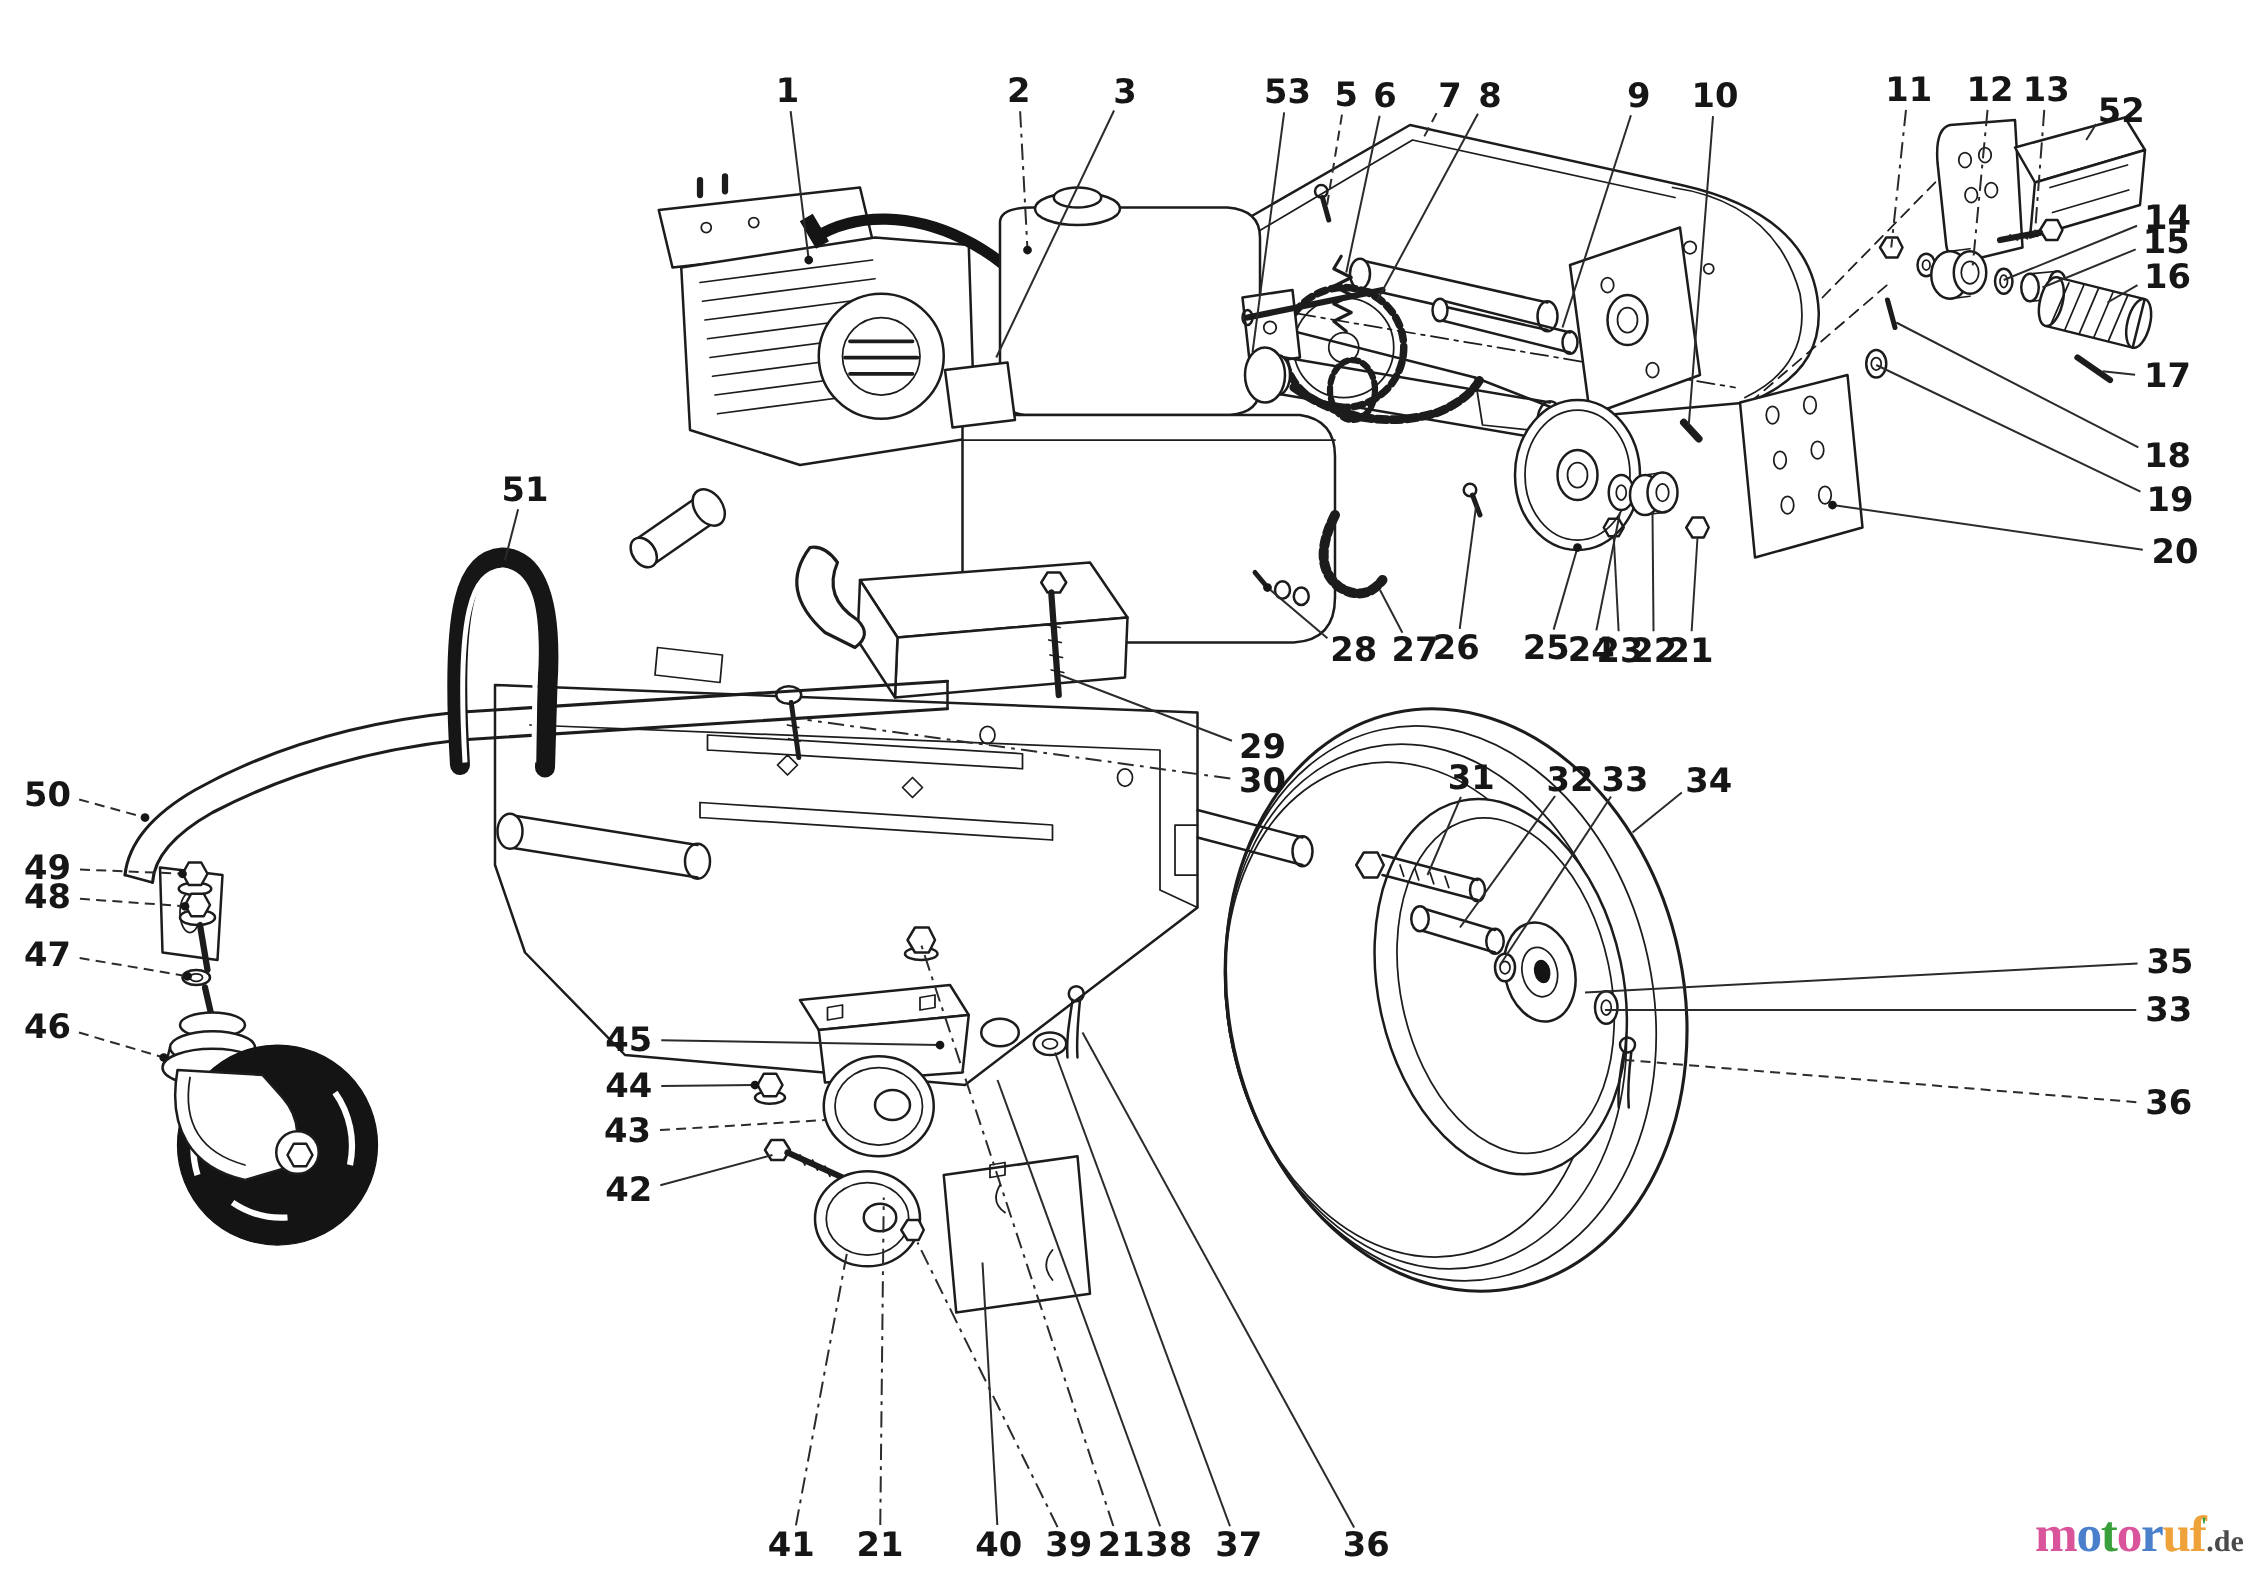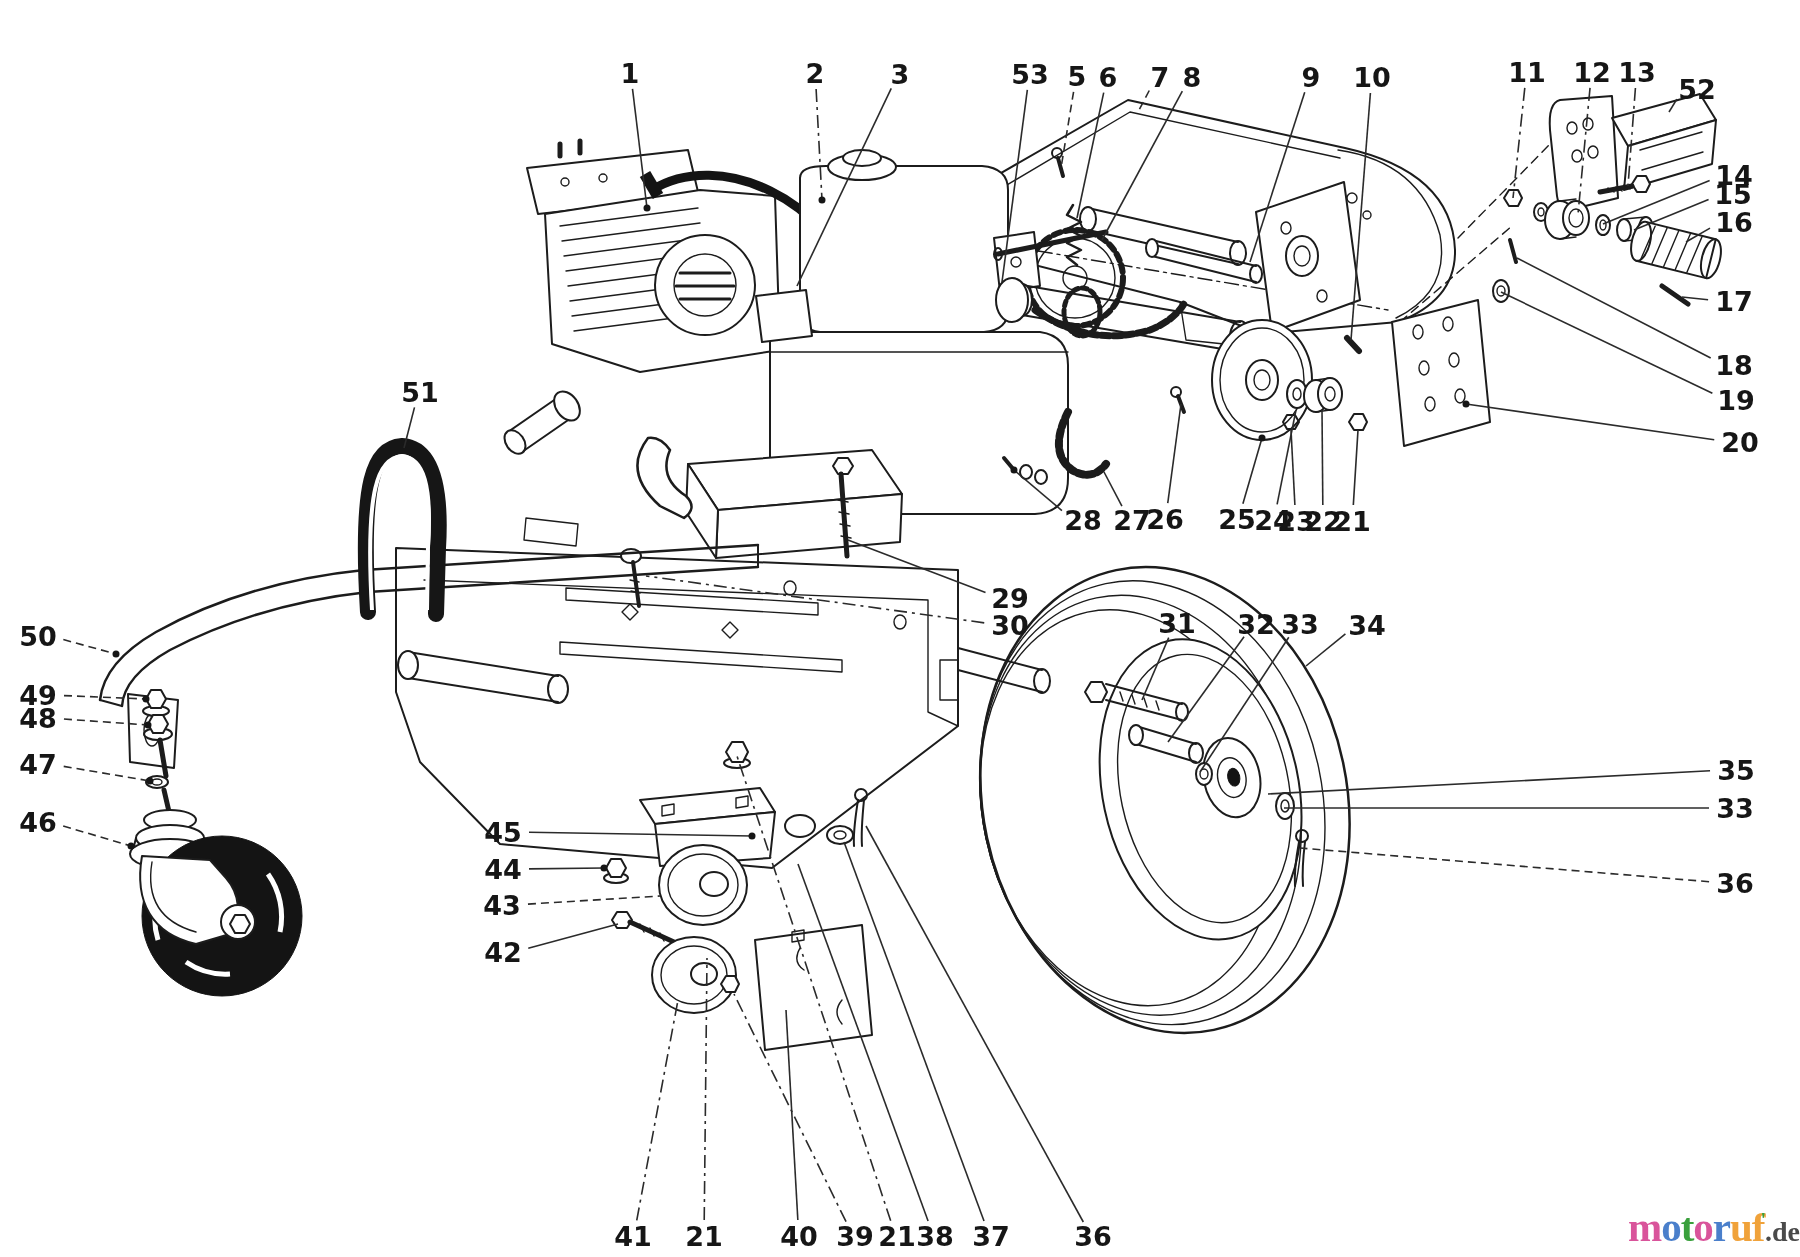--- a/index.html
+++ b/index.html
@@ -12,21 +12,21 @@
   .dark{fill:#141414;stroke:#141414;}
   .dash{stroke-dasharray:9 6;}
   .dashdot{stroke-dasharray:14 5 3 5;}
   .num{font-family:"DejaVu Sans",sans-serif;font-weight:bold;font-size:27px;fill:#161616;}
   .leader{stroke:#2b2b2b;stroke-width:1.6;fill:none;}
   .leader.s-dashed{stroke-dasharray:8 5;}
   .leader.s-dashdot{stroke-dasharray:13 5 3 5;}
   #logo{position:absolute;left:1628px;top:1203px;width:172px;height:50px;
         font-family:"Liberation Serif",serif;font-weight:bold;font-size:41px;
         letter-spacing:-1px;white-space:nowrap;}
-  #logo .suffix{font-size:28px;letter-spacing:0;}
+  #logo .suffix{font-size:24px;letter-spacing:0;}
   #logo .mark{font-size:20px;vertical-align:14px;margin-left:-4px;}
 </style>
 </head>
 <body>
 
 <div id="stage">
 <svg id="art" width="1800" height="1257" viewBox="0 0 1800 1257">
 
   <g>
     <path class="ln wfill" d="M968,192 L1128,100 L1345,148 Q1452,172 1455,250 Q1456,300 1398,322 L1262,334 L1180,302 L976,250 Z"></path>

